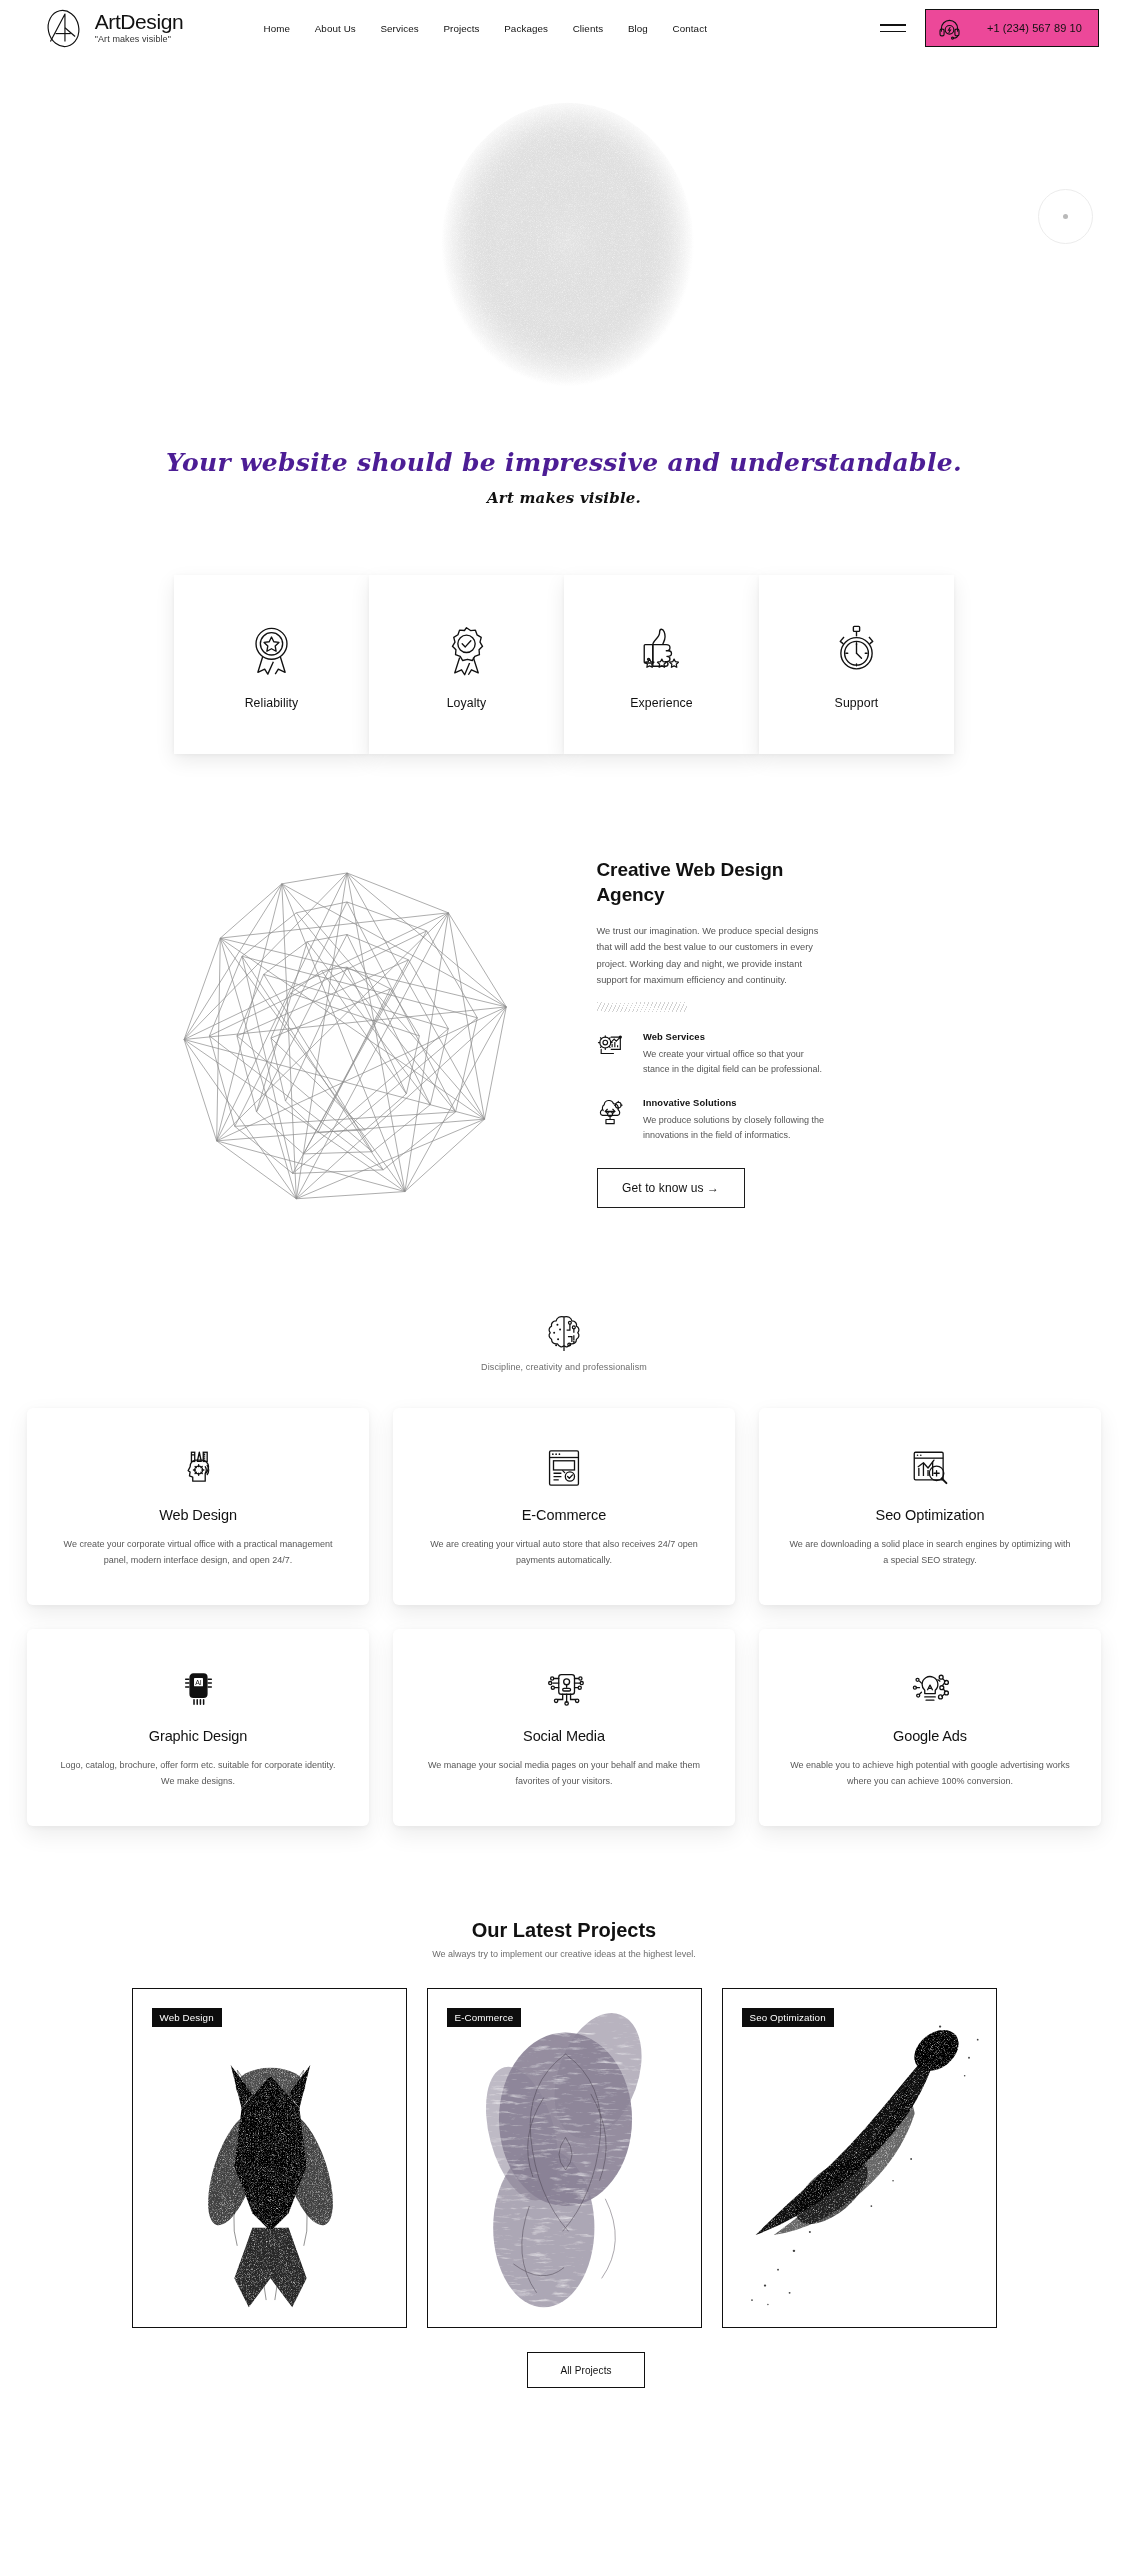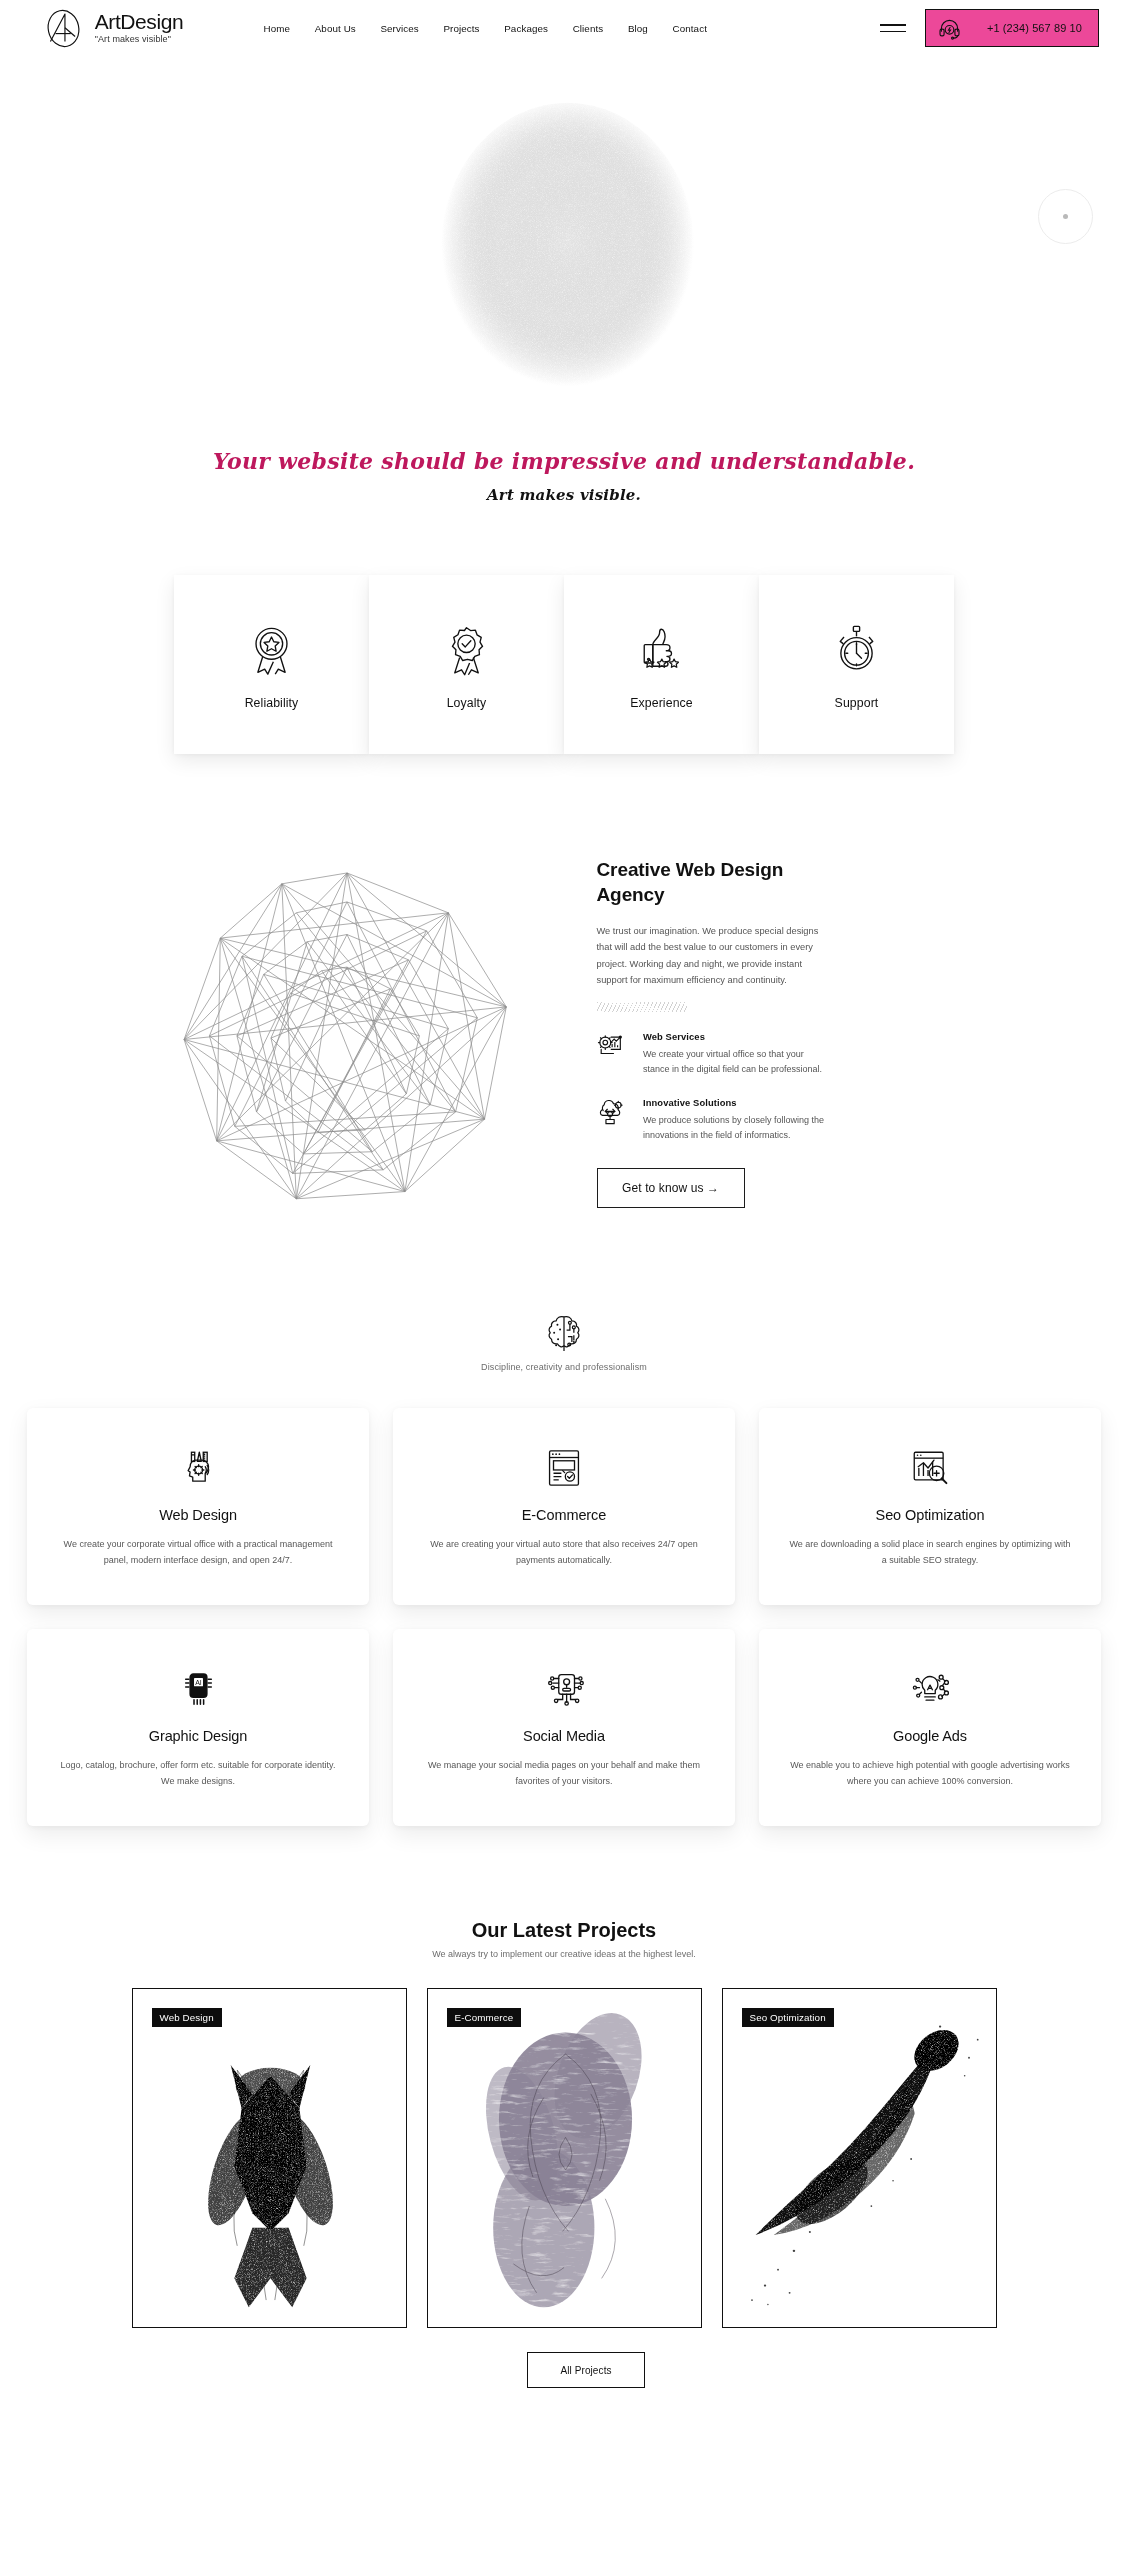--- a/index.html
+++ b/index.html
@@ -71,21 +71,21 @@
     display: flex; align-items: center; justify-content: center;
     cursor: pointer;
   }
   .scroll-dot i {
     width: 5px; height: 5px; border-radius: 50%; background: #b9b9b9; display: block;
   }
   .hero-heads { text-align: center; margin-top: -5.8px; }
   .hero-h1 {
     font-family: "DejaVu Serif", serif;
     font-style: italic; font-weight: 700;
-    font-size: 22px; color: #be185d; letter-spacing: 0.3px;
+    font-size: 25px; color: #4c1d95; letter-spacing: 0.3px;
   }
   .hero-h2 {
     font-family: "DejaVu Serif", serif;
     font-style: italic; font-weight: 700;
     font-size: 15px; color: #111; margin-top: 11.6px; letter-spacing: 0.2px;
   }
 
   
   .features {
     display: flex; justify-content: center; 
@@ -517,21 +517,21 @@
           <circle cx="13" cy="12.5" r="1.2" fill="#111" stroke="none"></circle>
           <circle cx="18" cy="12.5" r="1.2" fill="#111" stroke="none"></circle>
           <path d="M15 44V32M22 44V26M29 44V35M36 44V22"></path>
           <path d="M14 30l8-6 7 8 9-12" stroke-linecap="round" stroke-linejoin="round"></path>
           <circle cx="42" cy="40" r="11"></circle>
           <path d="M50 48l7 7" stroke-linecap="round" stroke-width="3"></path>
           <path d="M38 40h8M42 36v8" stroke-linecap="round"></path>
         </svg>
       </span>
       <div class="svc-title">Seo Optimization</div>
-      <div class="svc-desc">We are downloading a solid place in search engines by optimizing with a suitable SEO strategy.</div>
+      <div class="svc-desc">We are downloading a solid place in search engines by optimizing with a special SEO strategy.</div>
     </div>
 
     <div class="svc-card">
       <span class="svc-icon">
         <svg viewBox="0 0 64 64" width="41" height="41" fill="none" stroke="#111" stroke-width="2.4">
           <rect x="19" y="8" width="26" height="36" rx="5" fill="#111" stroke="#111"></rect>
           <rect x="25" y="14" width="14" height="13" rx="1" fill="#fff" stroke="none"></rect>
           <text x="32" y="25" font-family="Liberation Sans, sans-serif" font-size="11" fill="#111" text-anchor="middle" stroke="none">AI</text>
           <path d="M12 16h5M12 22h5M12 28h5M47 16h5M47 22h5M47 28h5" stroke-linecap="round"></path>
           <path d="M25 48v7M30 48v7M35 48v7M40 48v7" stroke-linecap="round"></path>

